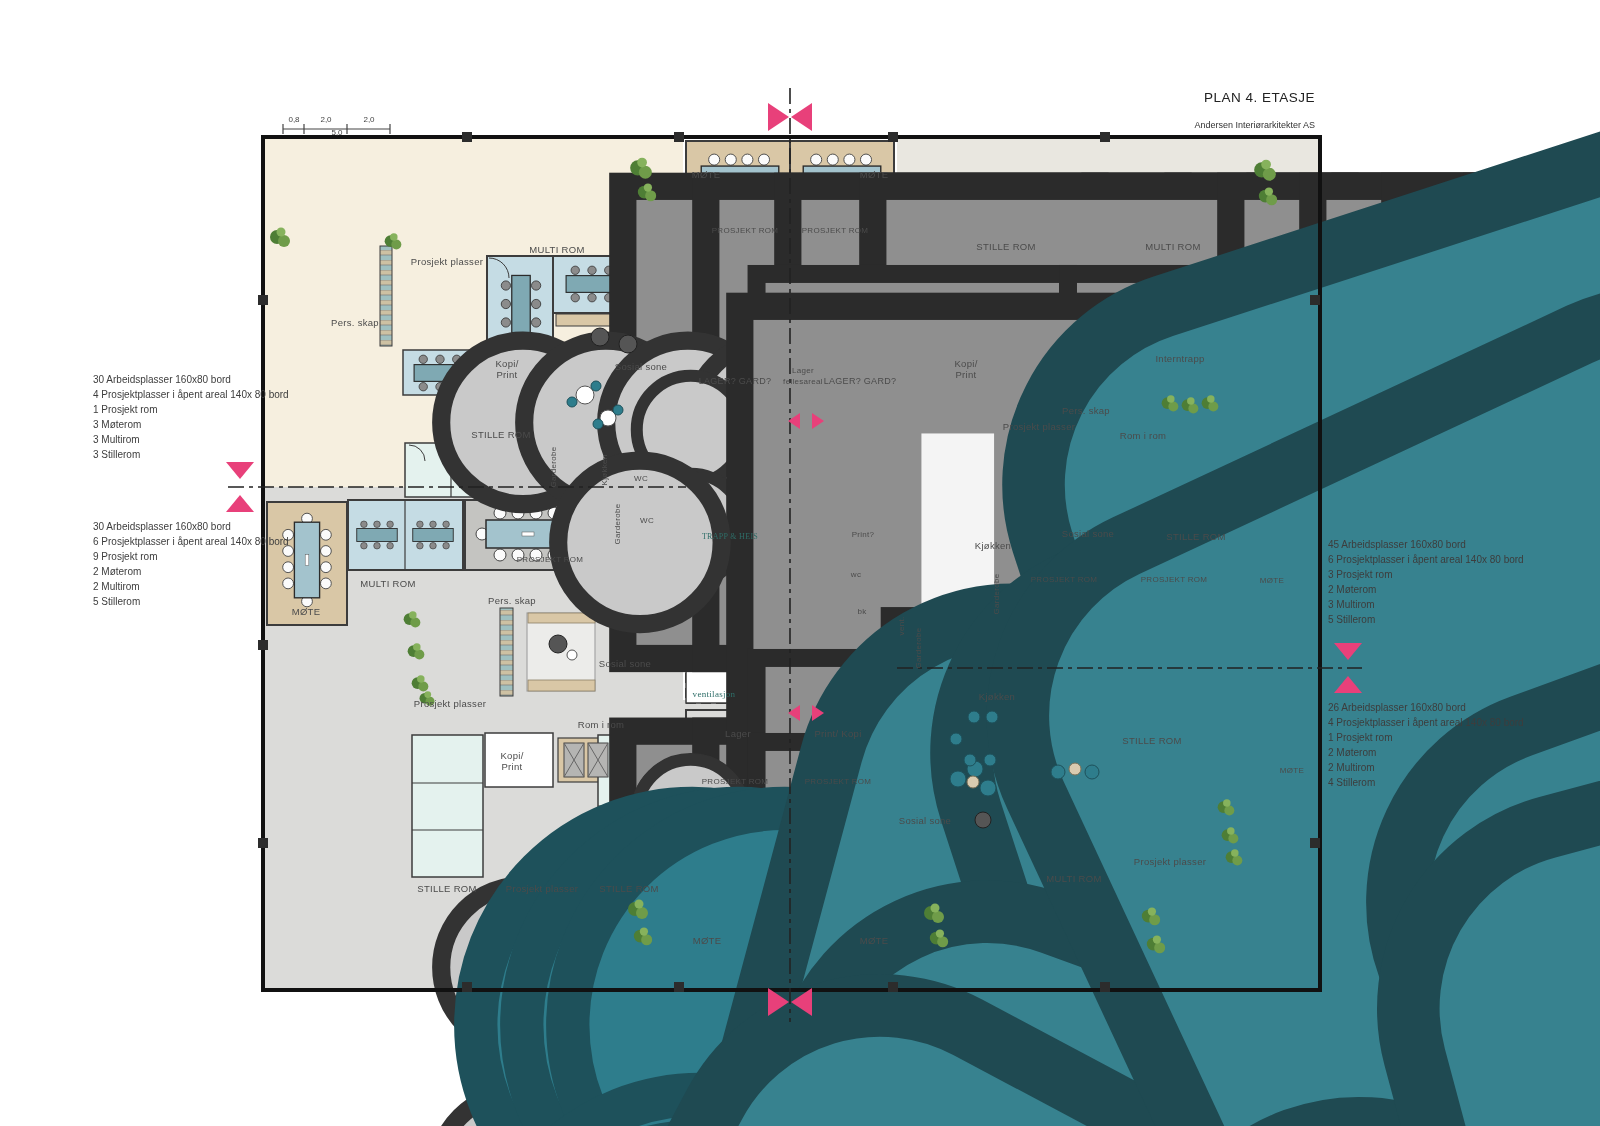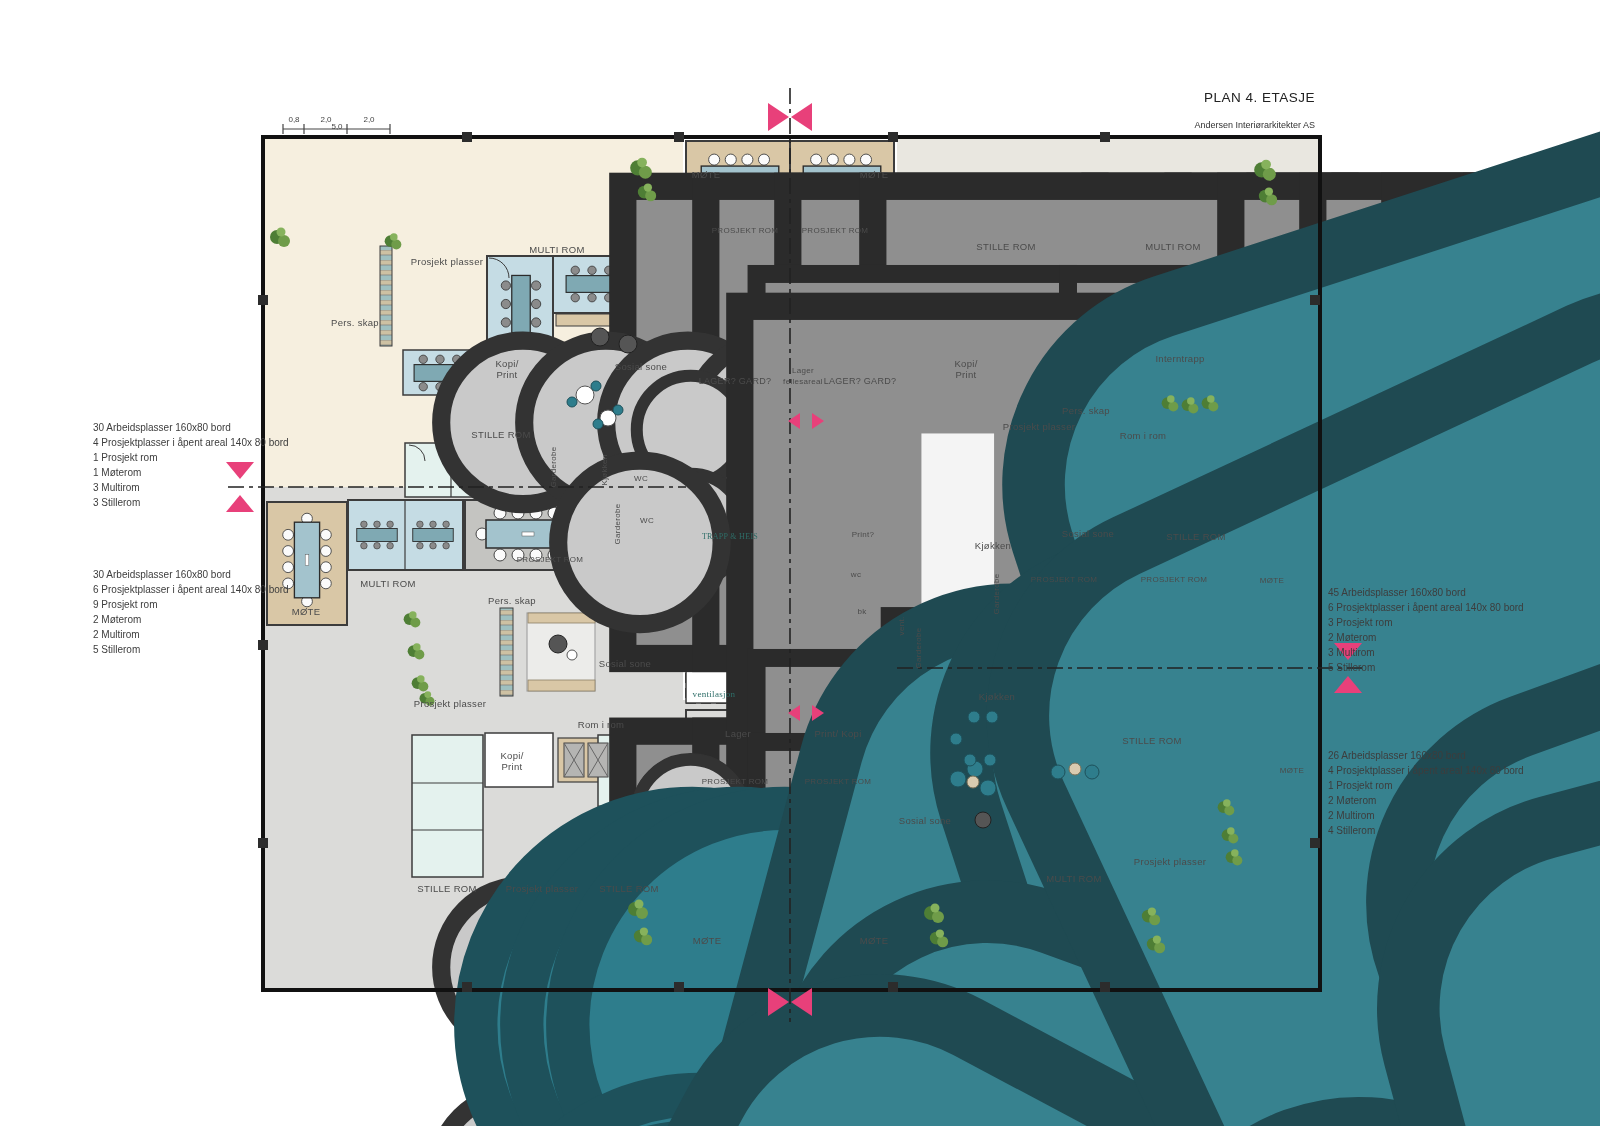--- a/index.html
+++ b/index.html
@@ -7,21 +7,21 @@
          font-family:"Liberation Sans",sans-serif;}
   #plan-svg{position:absolute;left:0;top:0;}
   .lbl{position:absolute;transform:translate(-50%,-50%);font-size:9.5px;color:#4b4b4b;
        white-space:pre-line;text-align:center;letter-spacing:.3px;line-height:11px;pointer-events:none;}
   .rot{transform:translate(-50%,-50%) rotate(-90deg);}
   .s8{font-size:8px;}
   .s9{font-size:9px;}
   .teal{color:#2e6e68;font-family:Liberation Serif, serif;}
   .title{position:absolute;right:285px;top:90px;font-size:13.5px;color:#222;letter-spacing:.5px;}
   .subtitle{position:absolute;right:285px;top:120px;font-size:9px;color:#333;}
-  .ann{position:absolute;font-size:10px;color:#3d3d3d;line-height:15px;text-align:left;white-space:nowrap;margin-top:48px;}
+  .ann{position:absolute;font-size:10px;color:#3d3d3d;line-height:15px;text-align:left;white-space:nowrap;}
   .scale-num{position:absolute;transform:translate(-50%,-50%);font-size:8px;color:#444;}
 </style>
 </head>
 <body>
 
 <div id="stage">
 
 <svg id="plan-svg" width="1600" height="1126" viewBox="0 0 1600 1126">
 <defs>
   <pattern id="hatch" width="8" height="8" patternUnits="userSpaceOnUse">
@@ -486,27 +486,27 @@
   </g>
 </g>
 </svg>
 
 <div class="title">PLAN 4. ETASJE</div>
 <div class="subtitle">Andersen Interiørarkitekter AS</div>
 
 <div class="scale-num" style="left:294px;top:119px">0,8</div>
 <div class="scale-num" style="left:326px;top:119px">2,0</div>
 <div class="scale-num" style="left:369px;top:119px">2,0</div>
-<div class="scale-num" style="left:337px;top:126px">5,0</div>
+<div class="scale-num" style="left:337px;top:132px">5,0</div>
 
 <div class="ann" style="left:93px;top:372px">
   <div>30 Arbeidsplasser 160x80 bord</div>
       <div>4 Prosjektplasser i åpent areal 140x 80 bord</div>
   <div>1 Prosjekt rom</div>
-      <div>1 Møterom</div>
+      <div>3 Møterom</div>
   <div>3 Multirom</div>
       <div>3 Stillerom</div>
 </div>
 <div class="ann" style="left:93px;top:519px">
   <div>30 Arbeidsplasser 160x80 bord</div>
       <div>6 Prosjektplasser i åpent areal 140x 80 bord</div>
   <div>9 Prosjekt rom</div>
       <div>2 Møterom</div>
   <div>2 Multirom</div>
       <div>5 Stillerom</div>

